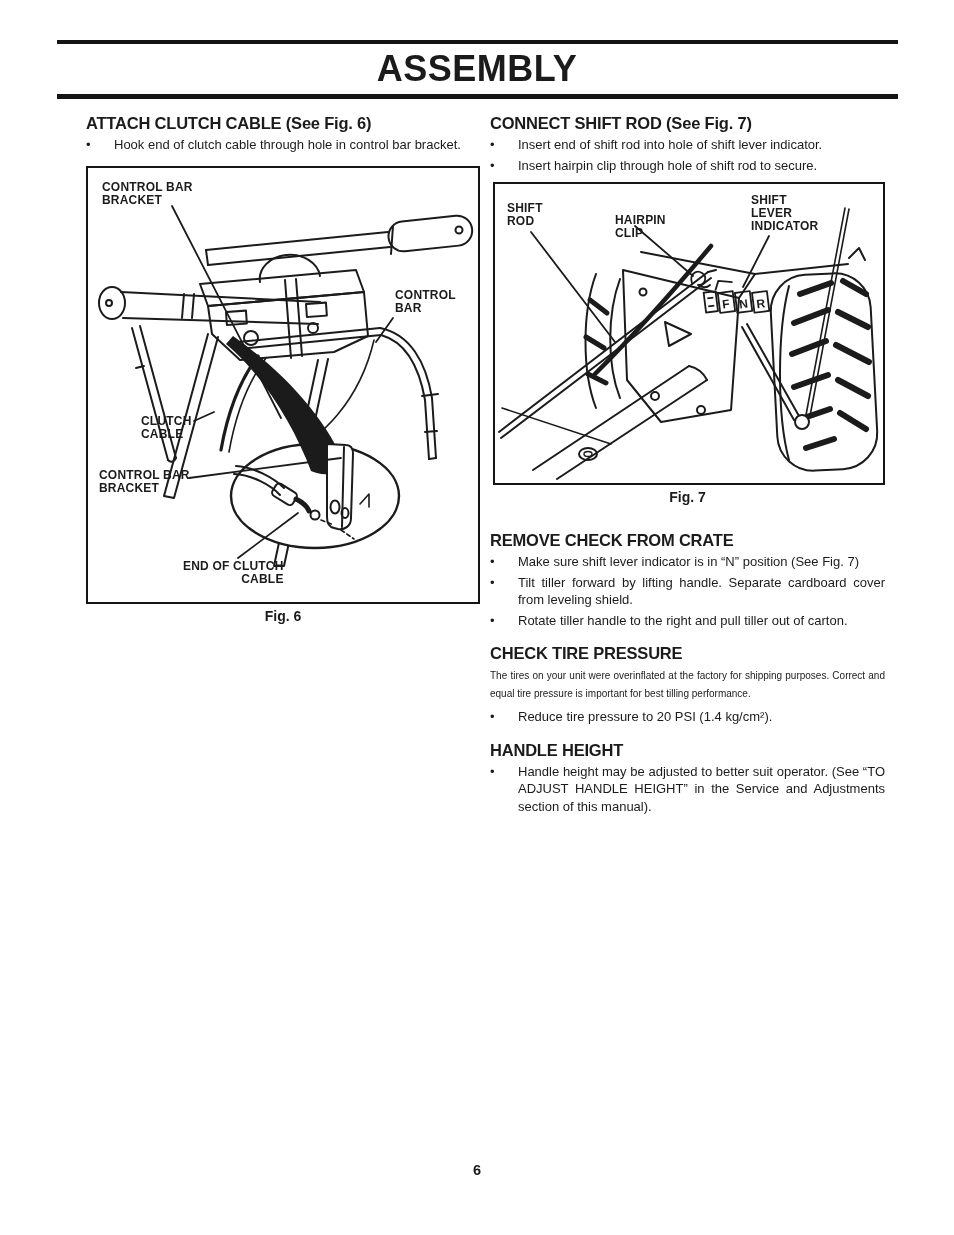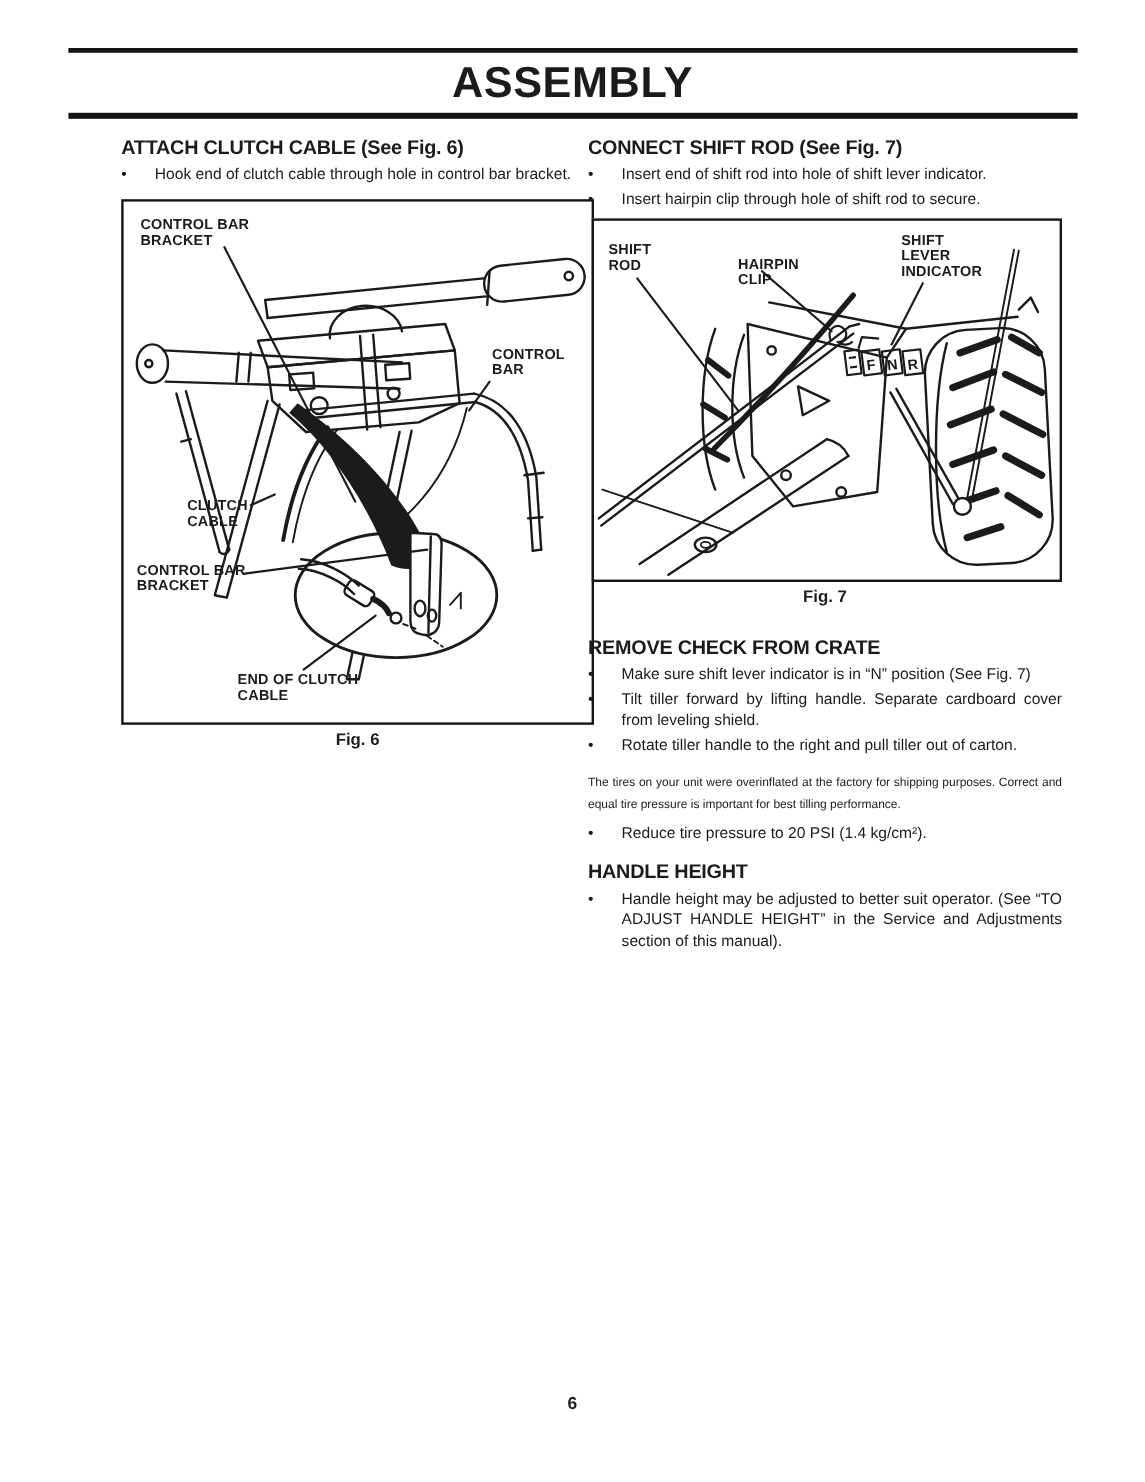--- a/index.html
+++ b/index.html
@@ -9,21 +9,21 @@
     -webkit-font-smoothing:antialiased;
   }
   .rule{position:absolute;left:57px;width:841px;background:#151515;}
   .rule-top{top:40px;height:4px;}
   .rule-bottom{top:94px;height:5px;}
   .doc-title{
     position:absolute;top:48px;left:0;width:954px;text-align:center;
     font-size:36px;font-weight:bold;letter-spacing:0.5px;
   }
   .col{position:absolute;top:114px;}
-  .col-left{left:59px;width:398px;padding-left:42px;}
+  .col-left{left:44px;width:398px;padding-left:42px;}
   .col-right{left:490px;width:395px;}
   .sec-heading{
     font-size:16.5px;font-weight:bold;line-height:19px;margin:0;
     letter-spacing:-0.2px;
   }
   .bullets{margin-top:3px;}
   .bullet-row{display:flex;margin-top:3px;}
   .bullet-row:first-child{margin-top:0;}
   .bullet-glyph{width:28px;flex:none;font-size:13px;line-height:17px;}
   .bullet-text{flex:1;font-size:13px;line-height:17.5px;text-align:justify;}
@@ -145,21 +145,21 @@
       </g>
     </svg>
     <div class="fig-label" style="left:14px;top:13px;">CONTROL BAR
 BRACKET</div>
     <div class="fig-label" style="left:307px;top:121px;">CONTROL
 BAR</div>
     <div class="fig-label" style="left:53px;top:247px;">CLUTCH
 CABLE</div>
     <div class="fig-label" style="left:11px;top:301px;">CONTROL BAR
 BRACKET</div>
-    <div class="fig-label" style="left:95px;top:392px;">END OF CLUTCH
+    <div class="fig-label" style="left:95px;top:392px;text-align:right;">END OF CLUTCH
 CABLE</div>
   </div>
   <div class="fig-caption" style="width:394px;">Fig. 6</div>
 </div>
 
 <div class="col col-right">
 
   <h2 class="sec-heading">CONNECT SHIFT ROD (See Fig. 7)</h2>
   <div class="bullets">
     <div class="bullet-row">
@@ -274,20 +274,21 @@
         <span class="bullet-text">Tilt tiller forward by lifting handle.  Separate cardboard cover from leveling shield.</span>
       </div>
       <div class="bullet-row">
         <span class="bullet-glyph">•</span>
         <span class="bullet-text">Rotate tiller handle to the right and pull tiller out of carton.</span>
       </div>
     </div>
   </div>
 
   <div class="section section-tight">
+    <h2 class="sec-heading">CHECK TIRE PRESSURE</h2>
     <p class="para">The tires on your unit were overinflated at the factory for shipping purposes.  Correct and equal tire pressure is important for best tilling performance.</p>
     <div class="bullets" style="margin-top:6px;">
       <div class="bullet-row">
         <span class="bullet-glyph">•</span>
         <span class="bullet-text">Reduce tire pressure to 20 PSI (1.4 kg/cm²).</span>
       </div>
     </div>
   </div>
 
   <div class="section section-tight">

